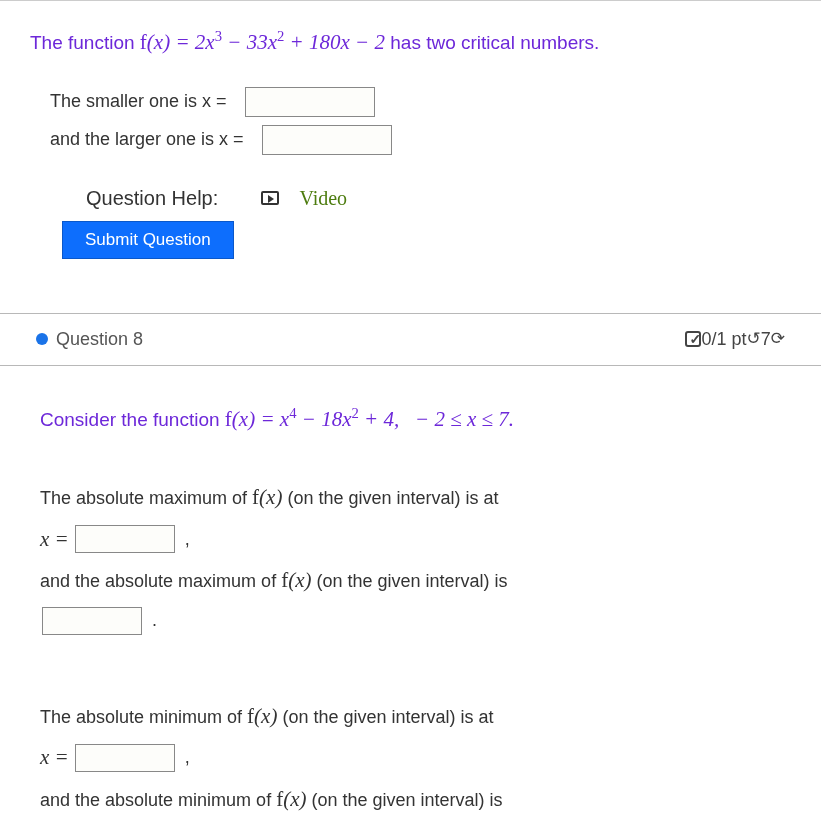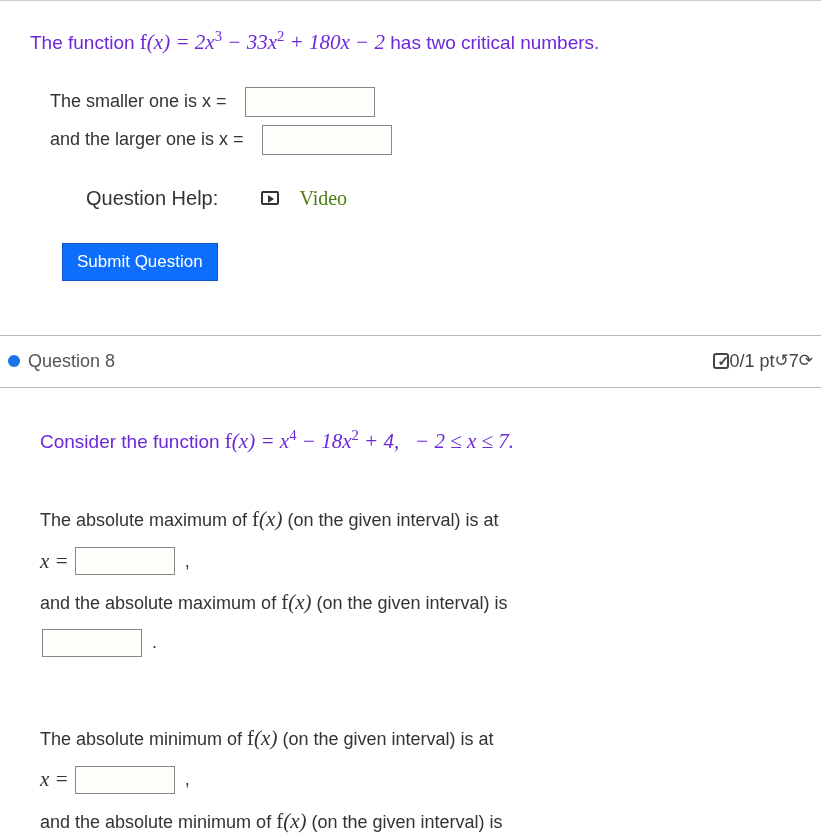--- a/index.html
+++ b/index.html
@@ -79,34 +79,33 @@
       content: "";
       position: absolute;
       left: 5px;
       top: 2px;
       border-left: 6px solid #333;
       border-top: 4px solid transparent;
       border-bottom: 4px solid transparent;
     }
     .submit-btn {
       display: inline-block;
-      margin-top: 22px;
       margin-left: 12px;
       background: #0d6efd;
       color: #fff;
       border: 1px solid #0a58ca;
-      padding: 8px 14px;
+      padding: 8px 22px;
       font-size: 17px;
       cursor: pointer;
     }
     .question-header {
       display: flex;
       justify-content: space-between;
       align-items: center;
-      padding: 12px 8px;
+      padding: 12px 36px;
       border-top: 1px solid #b8b8b8;
       border-bottom: 1px solid #b8b8b8;
       margin-top: 30px;
       color: #555;
       font-size: 18px;
     }
     .q-left {
       display: flex;
       align-items: center;
       gap: 8px;

